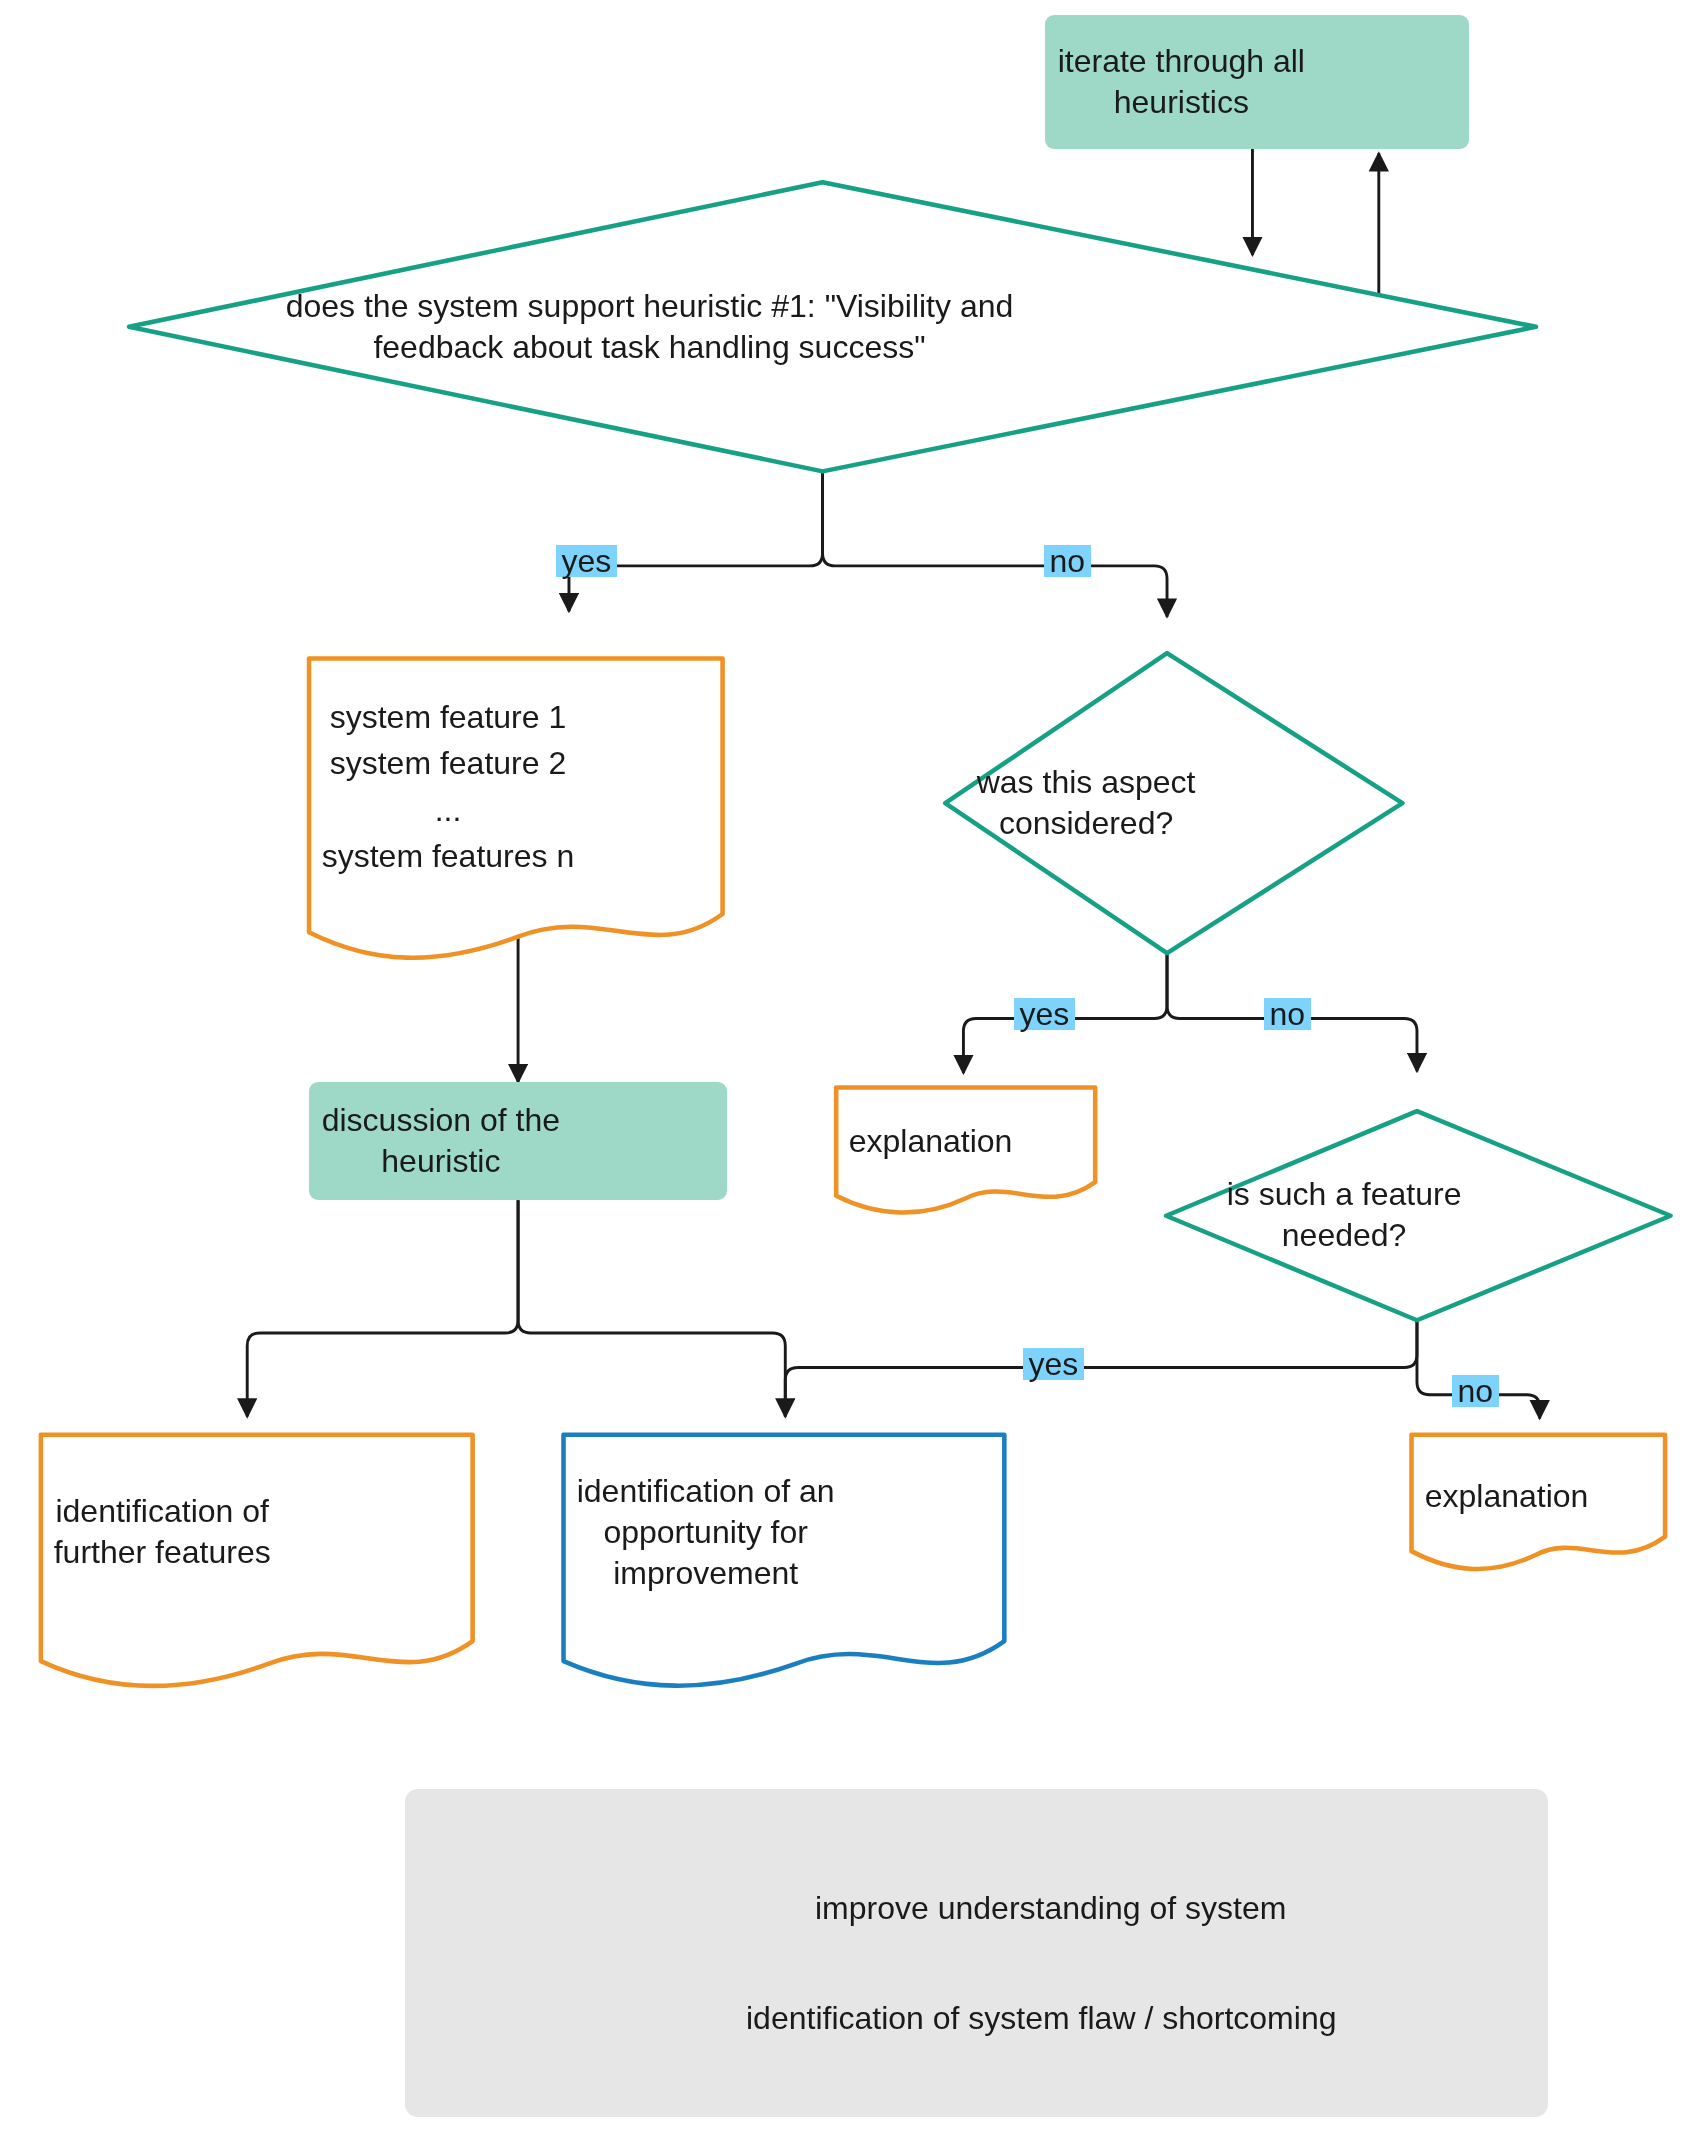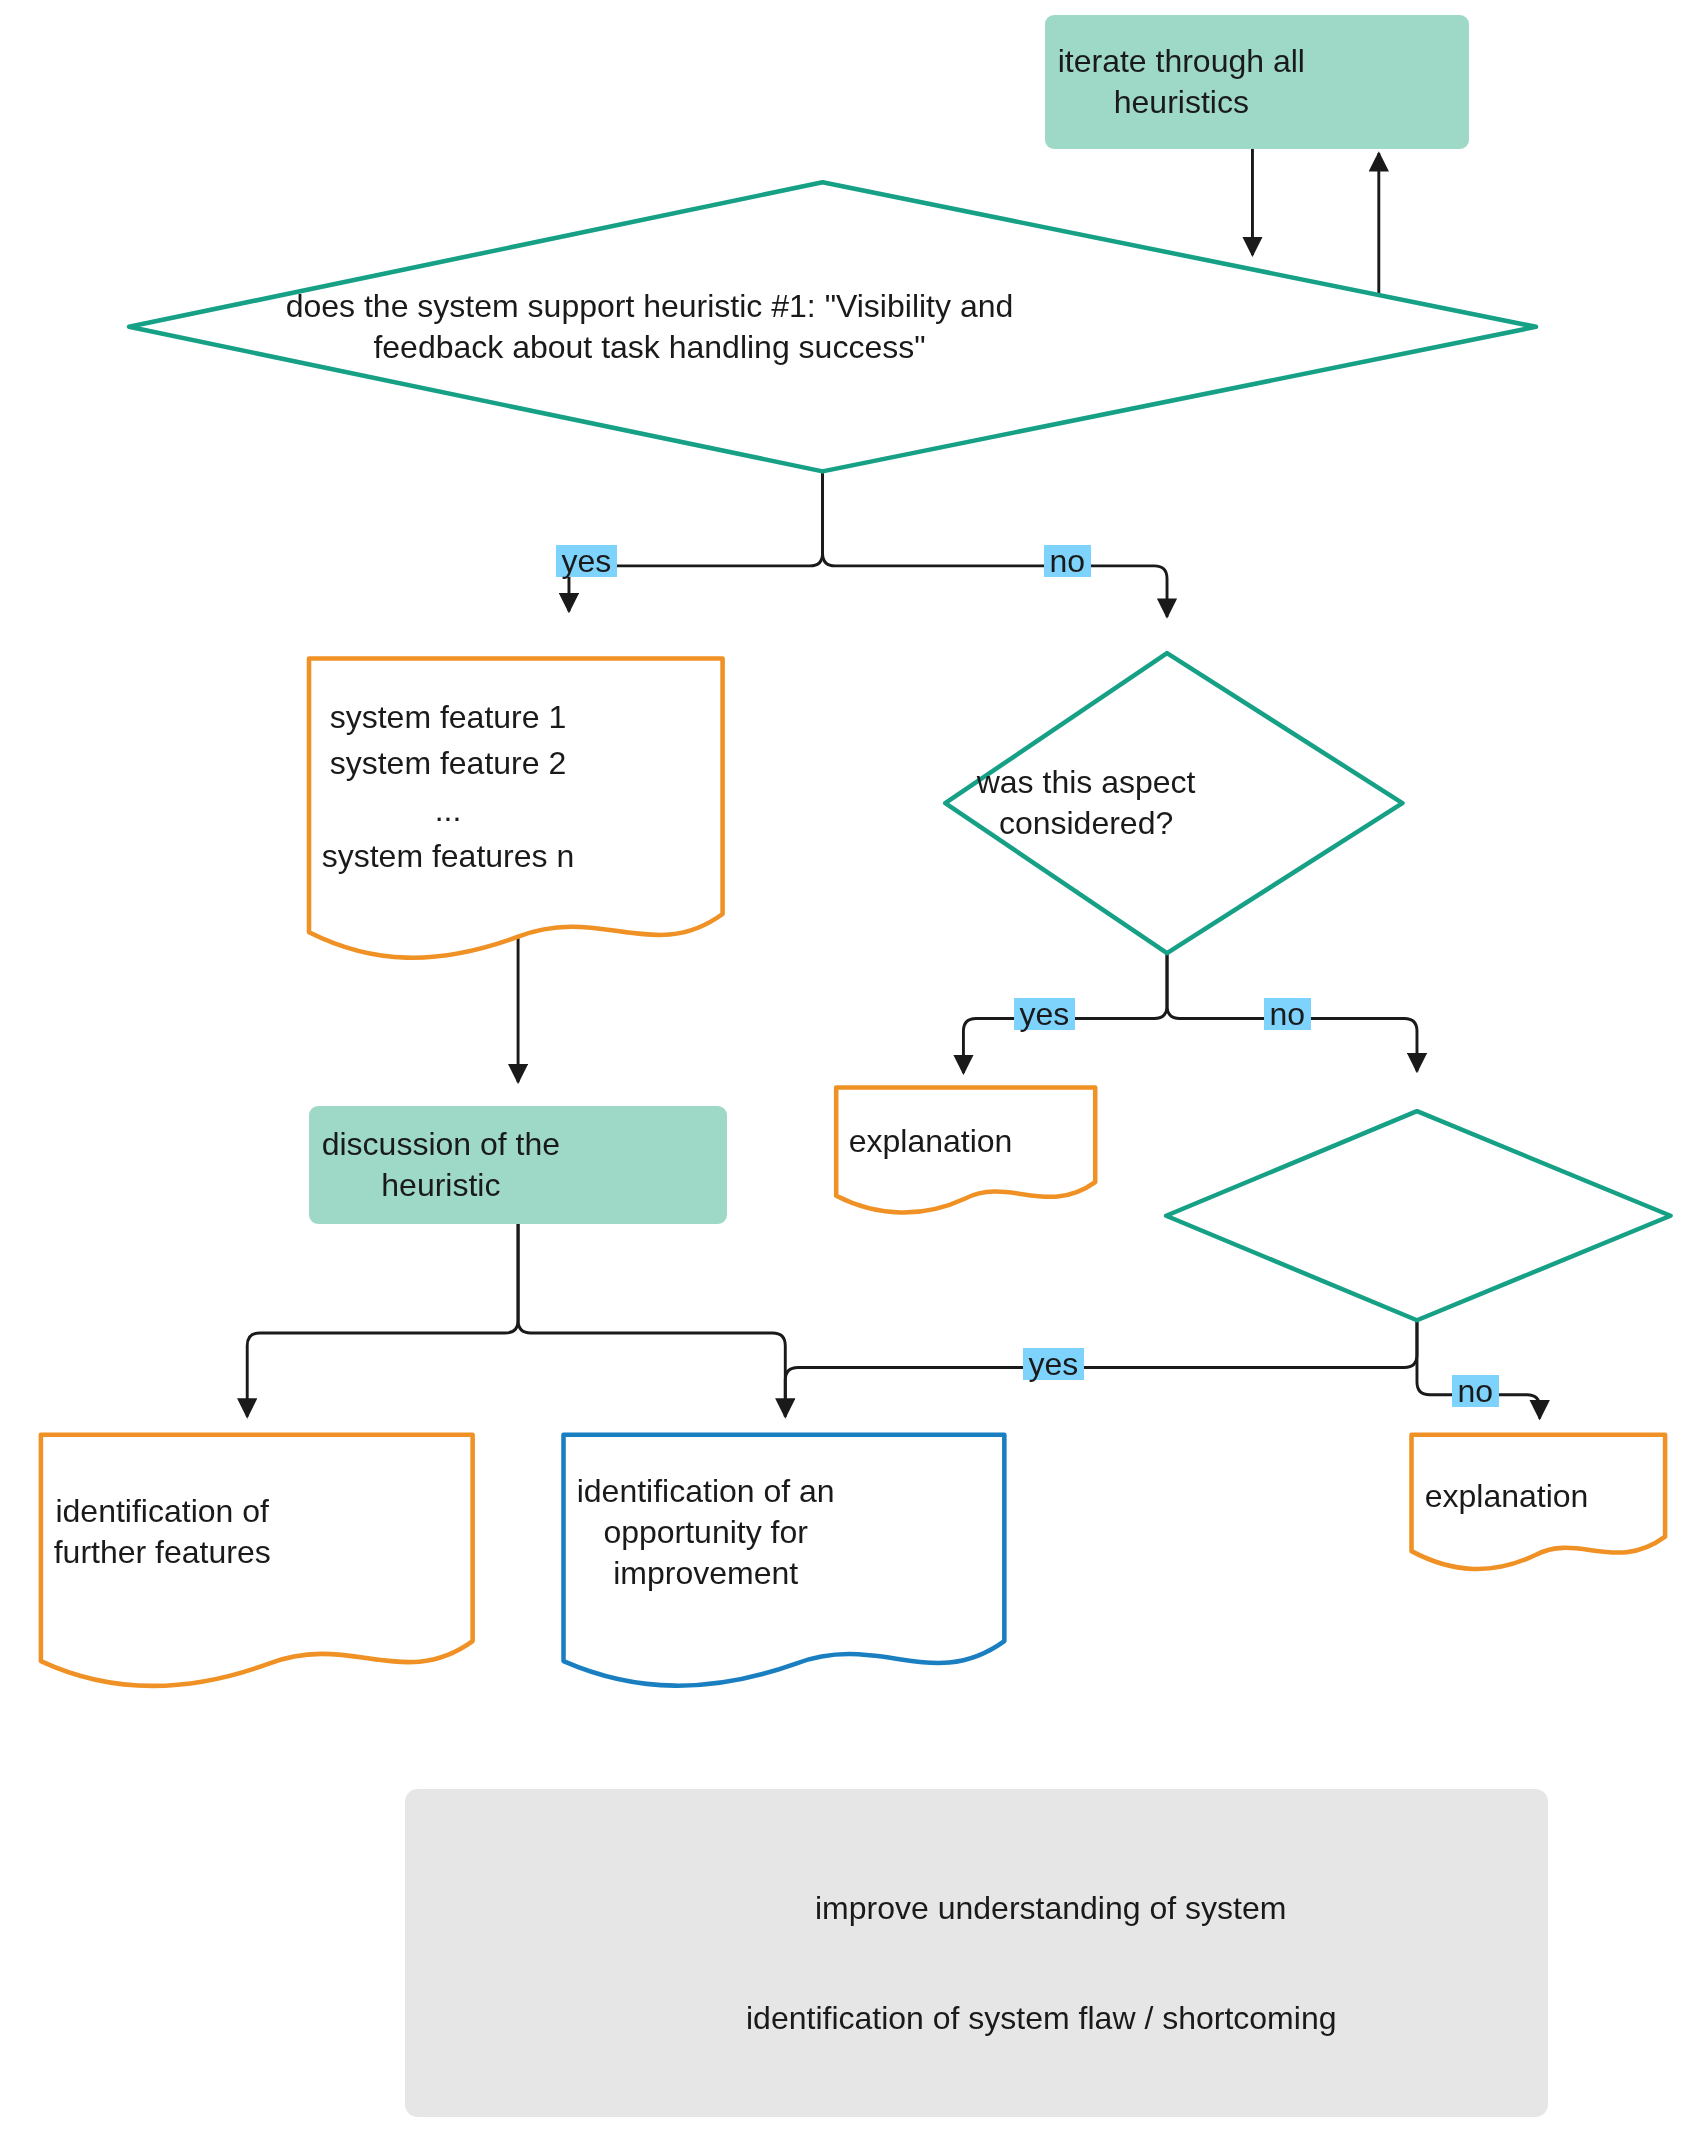--- a/index.html
+++ b/index.html
@@ -114,33 +114,39 @@
     </div>
   </div>
 
   <div class="node dec" style="left:964px;top:732px;width:407px;height:142px;">
     <div class="txt" style="font-size:32px;">
       <div>was this aspect</div>
       <div>considered?</div>
     </div>
   </div>
 
-  <div class="node proc" style="left:309px;top:1082px;width:418px;height:118px;margin-top:24px;">
+  <div class="node proc" style="left:309px;top:1082px;width:418px;height:118px;">
     <div class="txt" style="font-size:32px;">
       <div>discussion of the</div>
       <div>heuristic</div>
     </div>
   </div>
 
   <div class="node doc" style="left:836px;top:1100px;width:259px;height:82px;">
     <div class="txt" style="font-size:32px;">
       <div>explanation</div>
     </div>
   </div>
 
+  <div class="node dec" style="left:1214px;top:1147px;width:407px;height:136px;">
+    <div class="txt" style="font-size:32px;">
+      <div>is such a feature</div>
+      <div>needed?</div>
+    </div>
+  </div>
 
   <div class="node doc" style="left:41px;top:1464px;width:432px;height:136px;">
     <div class="txt" style="font-size:32px;">
       <div>identification of</div>
       <div>further features</div>
     </div>
   </div>
 
   <div class="node doc" style="left:564px;top:1446px;width:441px;height:173px;">
     <div class="txt" style="font-size:32px;">

